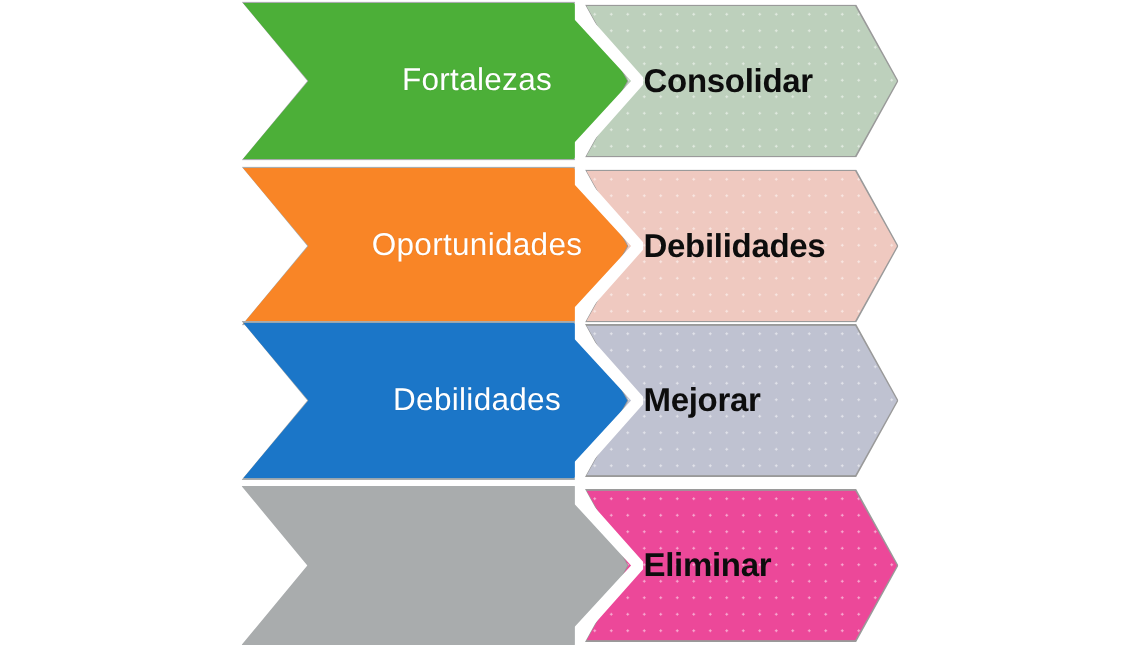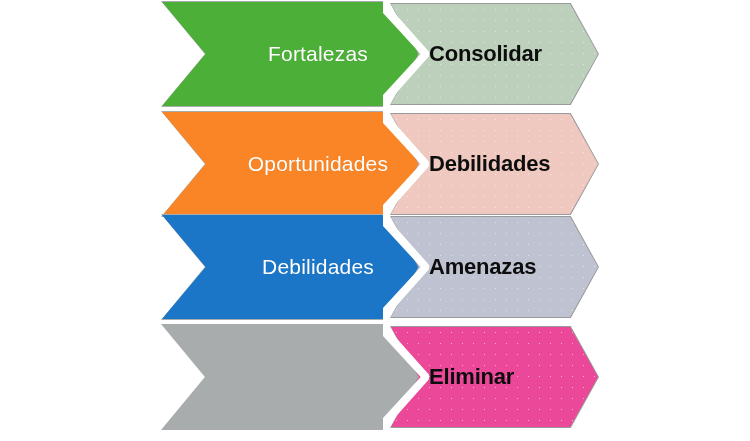--- a/index.html
+++ b/index.html
@@ -149,21 +149,21 @@
     <div class="tip-gap"></div>
   </div>
 
   <div class="row" style="top: 215px;">
     <div class="chev-left-outline" style="background: rgb(169, 172, 173);"></div>
     <div class="chev-left" style="background: rgb(27, 118, 200);">
       <span class="label">Debilidades</span>
     </div>
     <div class="chev-right-outline" style="background: rgb(154, 154, 154);"></div>
     <div class="chev-right" style="background: rgb(191, 194, 209);">
-      <span class="label">Amenazas</span>
+      <span class="label">Mejorar</span>
     </div>
     <div class="tip-gap"></div>
   </div>
 
   <div class="row" style="top: 325px;">
     <div class="chev-left-outline" style="background: rgb(169, 172, 173);"></div>
     <div class="chev-right-outline" style="background: rgb(154, 154, 154);"></div>
     <div class="chev-right" style="background: #ec4899;">
       <span class="label">Eliminar</span>
     </div>

